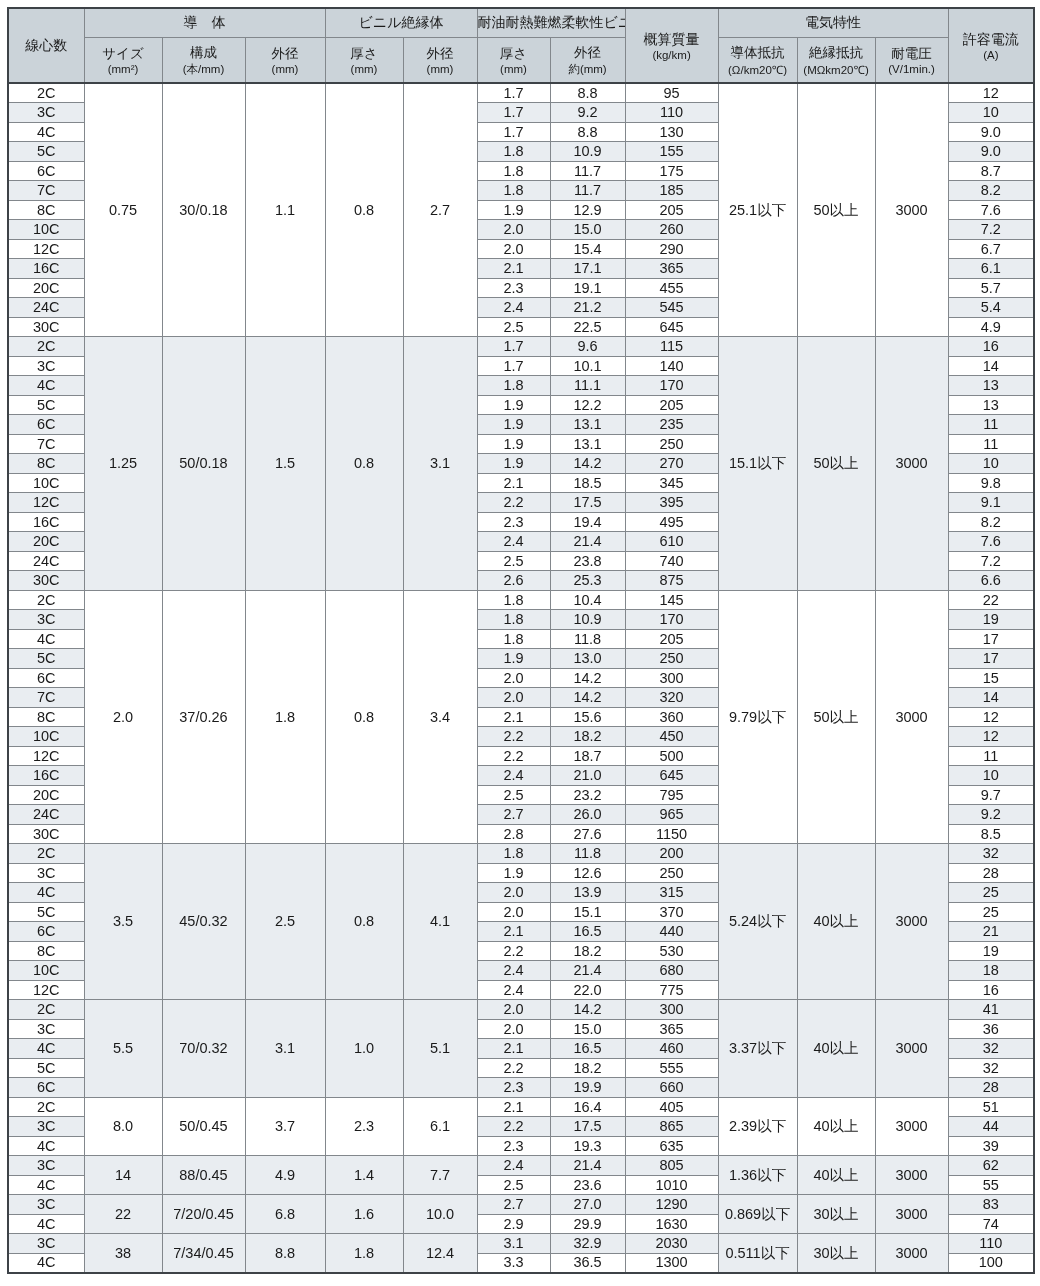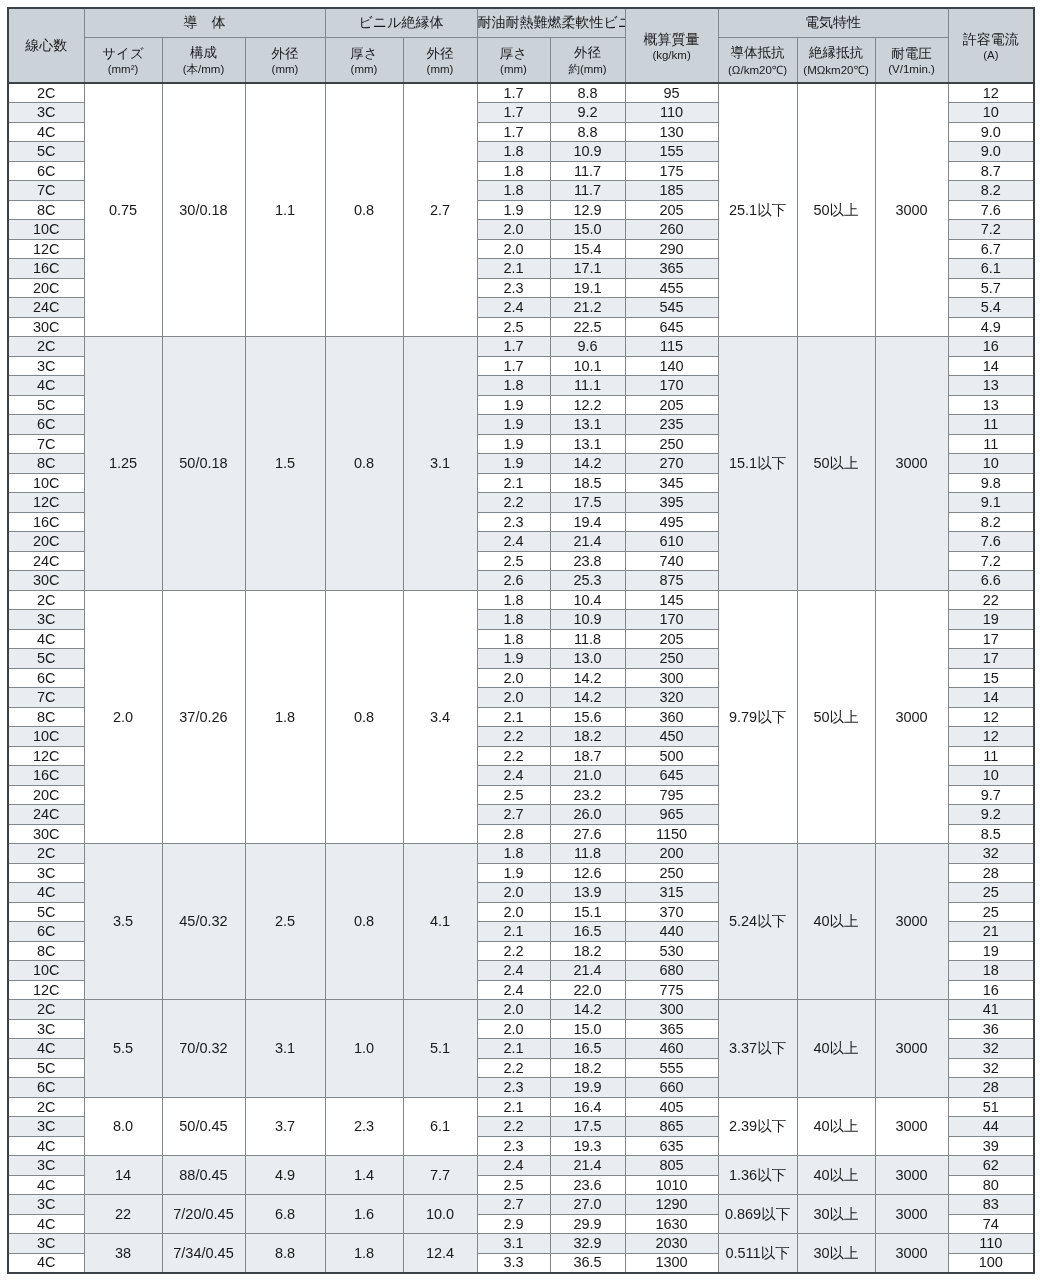--- a/index.html
+++ b/index.html
@@ -573,21 +573,21 @@
           <td rowspan="2">1.36以下</td>
           <td rowspan="2">40以上</td>
           <td rowspan="2">3000</td>
           <td>62</td>
         </tr>
         <tr>
           <td>4C</td>
           <td>2.5</td>
           <td>23.6</td>
           <td>1010</td>
-          <td>80</td>
+          <td>55</td>
         </tr>
         <tr class="alt">
           <td>3C</td>
           <td rowspan="2">22</td>
           <td rowspan="2">7/20/0.45</td>
           <td rowspan="2">6.8</td>
           <td rowspan="2">1.6</td>
           <td rowspan="2">10.0</td>
           <td>2.7</td>
           <td>27.0</td>

